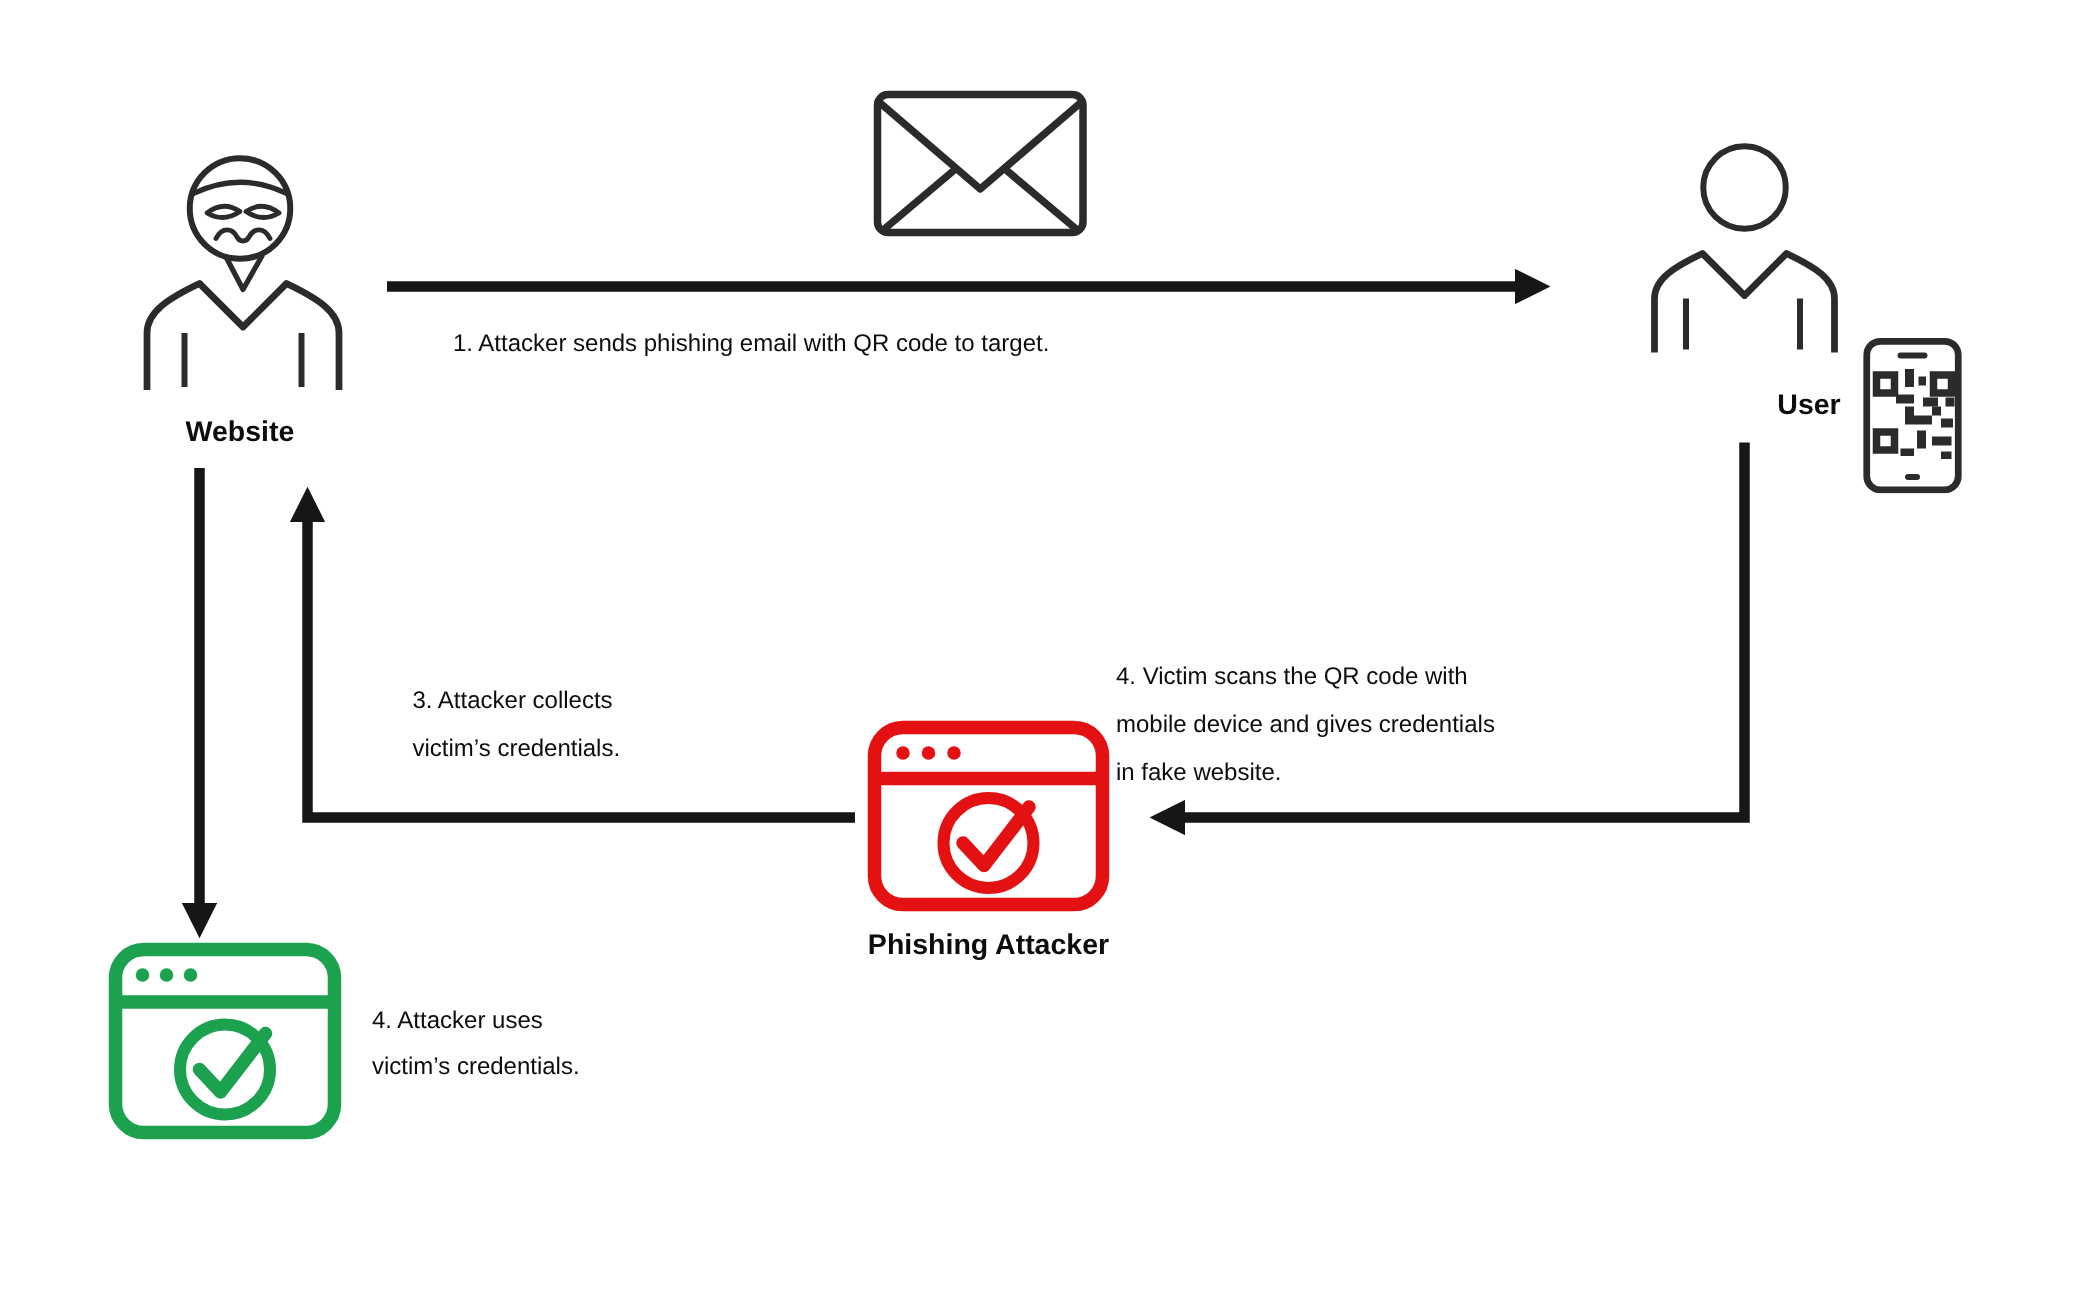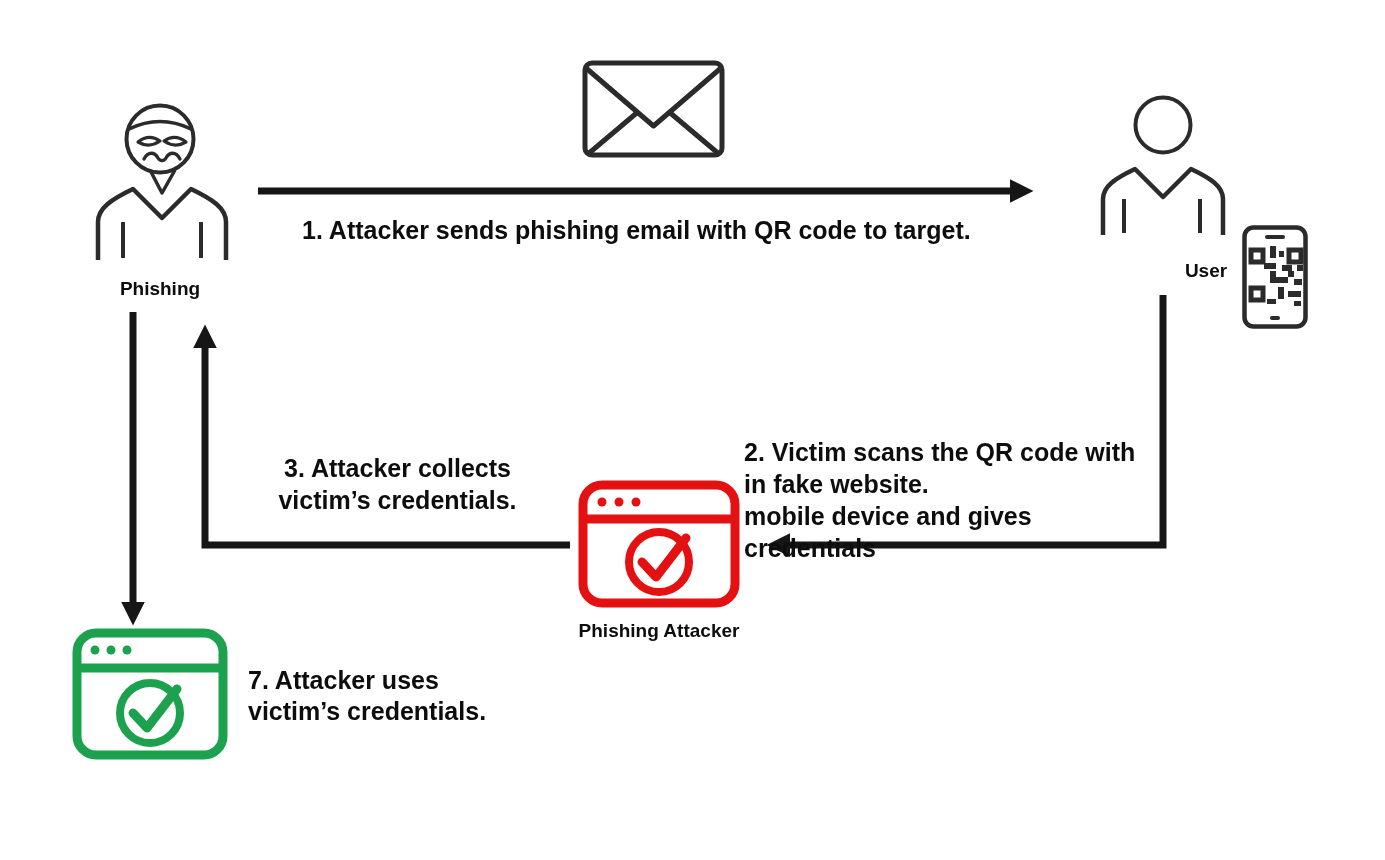--- a/index.html
+++ b/index.html
@@ -21,28 +21,28 @@
   .node-label{
     position:absolute;
     font-weight:700;
     font-size:19px;
     color:var(--text);
     text-align:center;
     white-space:nowrap;
   }
   .step{
     position:absolute;
-    font-weight:700;
-    font-size:25px;
+    font-weight:400;
+    font-size:16px;
     color:var(--text);
     line-height:32px;
   }
   .step span{display:block;}
   .step.nowrap{white-space:nowrap;}
-  .step.centered{text-align:center;}
+  .step.centered{text-align:left;}
   .stroke-dark{stroke:var(--icon);fill:none;}
   .fill-dark{fill:var(--icon);stroke:none;}
   .stroke-red{stroke:var(--phishing_red);fill:none;}
   .fill-red{fill:var(--phishing_red);stroke:none;}
   .stroke-green{stroke:var(--original_green);fill:none;}
   .fill-green{fill:var(--original_green);stroke:none;}
   .flow{stroke:var(--line);stroke-width:7;fill:none;stroke-linejoin:miter;}
 </style>
 </head>
 <body>
@@ -64,21 +64,21 @@
   <svg class="abs" style="left:94px;top:100px" width="136" height="162" viewBox="0 0 136 162">
     <circle cx="66" cy="39" r="33.5" class="stroke-dark" stroke-width="4"></circle>
     <path d="M35 29 Q66 14 97 29" class="stroke-dark" stroke-width="3.5" stroke-linecap="round"></path>
     <path d="M44 42 Q55 33.5 66 41 Q55 48.5 44 42 Z" class="stroke-dark" stroke-width="3.2" stroke-linejoin="round"></path>
     <path d="M70 41 Q81 33.5 92 42 Q81 48.5 70 41 Z" class="stroke-dark" stroke-width="3.2" stroke-linejoin="round"></path>
     <path d="M50 59 c4 -8 11 -7 14 -1 c2 3.5 6 3.5 8 0 c3 -6 10 -7 14 1" class="stroke-dark" stroke-width="3.3" stroke-linecap="round"></path>
     <path d="M56 70 L68 93 L81 70" class="stroke-dark" stroke-width="3.5" stroke-linejoin="round"></path>
     <path d="M4 160 V122 C4 108 18 99 39 89 L68 118 L97 89 C118 99 132 108 132 122 V160" class="stroke-dark" stroke-width="4.5" stroke-linejoin="round"></path>
     <path d="M29 122 V158 M107 122 V158" class="stroke-dark" stroke-width="4"></path>
   </svg>
-  <div class="node-label" style="left:60px;top:278px;width:200px">Phishing</div>
+  <div class="node-label" style="left:60px;top:278px;width:200px">Website</div>
 
   <svg class="abs" style="left:582px;top:60px" width="143" height="98" viewBox="0 0 143 98">
     <rect x="3" y="3" width="137" height="92" rx="7" class="stroke-dark" stroke-width="5"></rect>
     <path d="M4 8 L71.5 66 L139 8" class="stroke-dark" stroke-width="5" stroke-linejoin="round"></path>
     <path d="M6 94 L57 51 M137 94 L86 51" class="stroke-dark" stroke-width="5"></path>
   </svg>
 
   <svg class="abs" style="left:1100px;top:95px" width="128" height="142" viewBox="0 0 128 142">
     <circle cx="63" cy="30" r="27.5" class="stroke-dark" stroke-width="4"></circle>
     <path d="M3 140 V104 C3 91 16 83 35 74 L63 102 L91 74 C110 83 123 91 123 104 V140" class="stroke-dark" stroke-width="4.5" stroke-linejoin="round"></path>
@@ -129,28 +129,28 @@
     <circle cx="55" cy="22" r="4.5" class="fill-green"></circle>
     <circle cx="78" cy="85" r="30" class="stroke-green" stroke-width="8"></circle>
     <path d="M61 85 L75 100 L105 61" class="stroke-green" stroke-width="9" stroke-linecap="round" stroke-linejoin="round"></path>
   </svg>
 
   <div class="step nowrap" style="left:302px;top:214px">
     <span>1. Attacker sends phishing email with QR code to target.</span>
   </div>
 
   <div class="step" style="left:744px;top:436px;width:410px">
-    <span>2. Victim scans the QR code with</span>
+    <span>4. Victim scans the QR code with</span>
+    <span>mobile device and gives credentials</span>
     <span>in fake website.</span>
-    <span>mobile device and gives credentials</span>
   </div>
 
   <div class="step centered" style="left:275px;top:452px;width:245px">
     <span>3. Attacker collects</span>
     <span>victim’s credentials.</span>
   </div>
 
   <div class="step" style="left:248px;top:665px;line-height:31px">
-    <span>7. Attacker uses</span>
+    <span>4. Attacker uses</span>
     <span>victim’s credentials.</span>
   </div>
 
 </div>
 
 </body></html>

